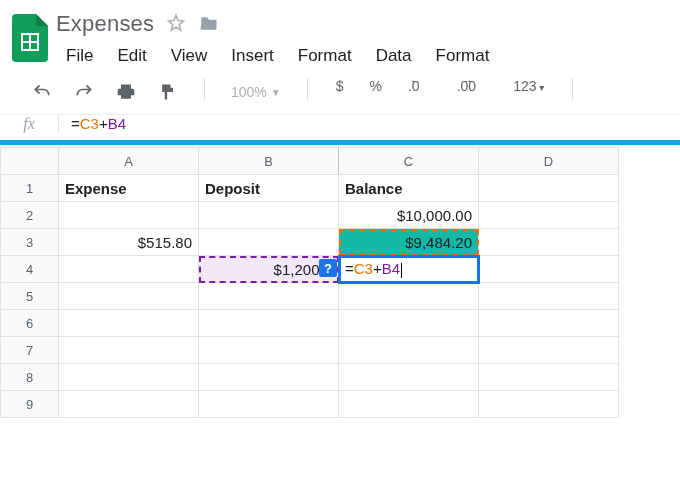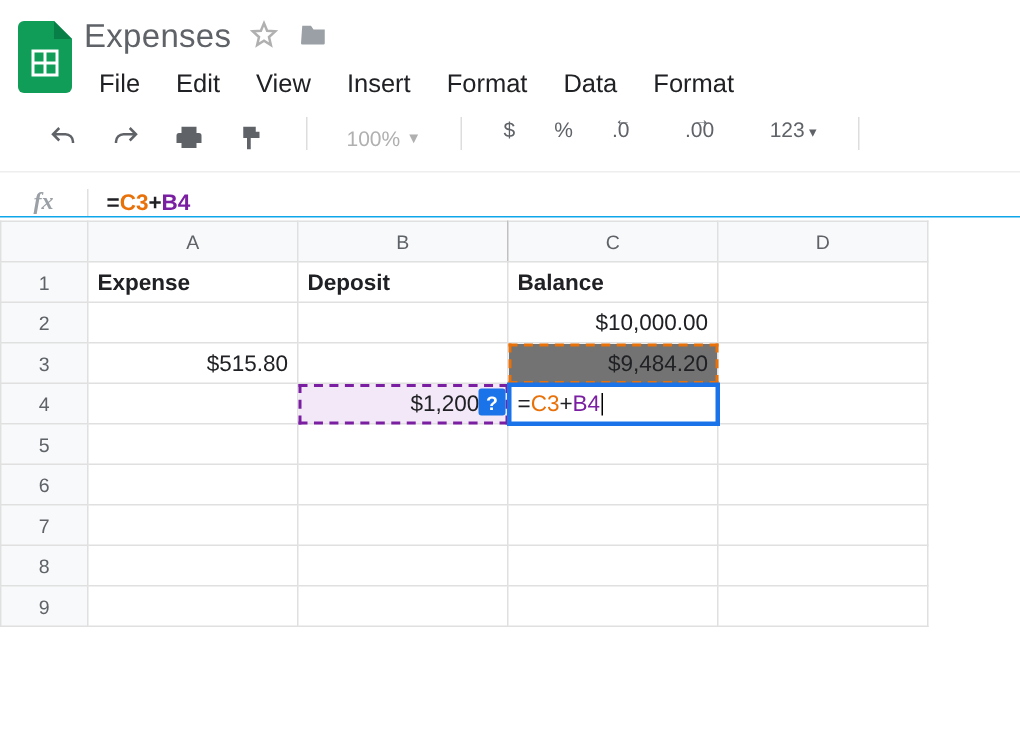--- a/index.html
+++ b/index.html
@@ -11,37 +11,37 @@
   .titleline { display:flex; align-items:center; gap:12px; height:28px;}
   .doctitle { font-size:22px; color:#5f6368; letter-spacing:0.2px; }
   .star, .folder { color:#b0b0b0; }
   .menuline { display:flex; gap:4px; padding-top:4px; }
   .menuitem { font-size:17px; color:#202124; padding:4px 10px; border-radius:4px; cursor:pointer;text-align:right;}
   .toolbar { display:flex; gap:14px; padding:8px 10px 8px 28px; border-bottom:1px solid #eee;}
   .tbtn { width:28px; height:28px; display:flex; align-items:center; justify-content:center; color:#5f6368; border-radius:4px; cursor:pointer;}
   .tsep { width:1px; height:22px; background:#ddd; margin:0 8px;}
   .zoom { color:#b0b0b0; font-size:14px; padding:0 4px; display:flex; align-items:center; gap:4px;}
   .tlabel { color:#5f6368; font-size:14px; padding:0 6px; cursor:pointer;}
-  .fxbar { display:flex; align-items:flex-end; height:30px; border-bottom:1px solid #0ea5e9;font-weight:bold;}
+  .fxbar { display:flex; align-items:flex-start; height:30px; border-bottom:5px solid #0ea5e9;}
   .fxlabel { width:58px; text-align:center; font-style:italic; color:#9aa0a6; font-size:16px; font-family:Georgia,serif;}
   .fxdivider{ width:1px; height:18px; background:#e0e0e0;}
   .fxinput { flex:1; padding:0 12px; font-size:15px; font-family:Arial; }
   .fxinput .eq{color:#202124;}
   .fxinput .ref1{color:#e8710a;}
   .fxinput .op{color:#202124;}
   .fxinput .ref2{color:#7b1fa2;}
   .grid { border-collapse:collapse; table-layout:fixed; margin-top:2px;}
   .grid th, .grid td { border:1px solid #e0e0e0; }
   .corner{ width:58px; height:27px; background:#f8f9fa;}
   .colhdr{ width:140px; height:27px; background:#f8f9fa; color:#5f6368; font-weight:normal; font-size:13px; text-align:center;}
   .rowhdr{ width:58px; height:27px; background:#f8f9fa; color:#5f6368; font-weight:normal; font-size:13px; text-align:center;}
   .cell{ width:140px; height:27px; padding:0 6px; font-size:15px; position:relative;}
   .hdrcell{ font-weight:bold; text-align:left;}
   .num{ text-align:right;}
-  .refOrange{ outline:2px dashed #e8710a; outline-offset:-2px; background:#737373;}
+  .refOrange{ outline:2px dashed #e8710a; outline-offset:-2px; background:#14b8a6;}
   .refPurple{ outline:2px dashed #7b1fa2; outline-offset:-2px; background:#f3e8f7;}
   .editing{ outline:3px solid #1a73e8; outline-offset:-2px; background:#fff; text-align:left; padding-left:6px;}
   .editing .formula{font-size:15px;}
   .editing .eq{color:#202124;}
   .editing .ref1{color:#e8710a;}
   .editing .op{color:#202124;}
   .editing .ref2{color:#7b1fa2;}
   .cursor{ display:inline-block; width:1px; height:15px; background:#000; vertical-align:middle; margin-left:1px;}
   .qmark{ position:absolute; left:-20px; top:3px; width:18px; height:18px; background:#1a73e8; color:#fff; font-size:13px; font-weight:bold; display:flex; align-items:center; justify-content:center; border-radius:2px;}
   .colhdr.colB{ border-right:1px solid #c0c0c0;}

